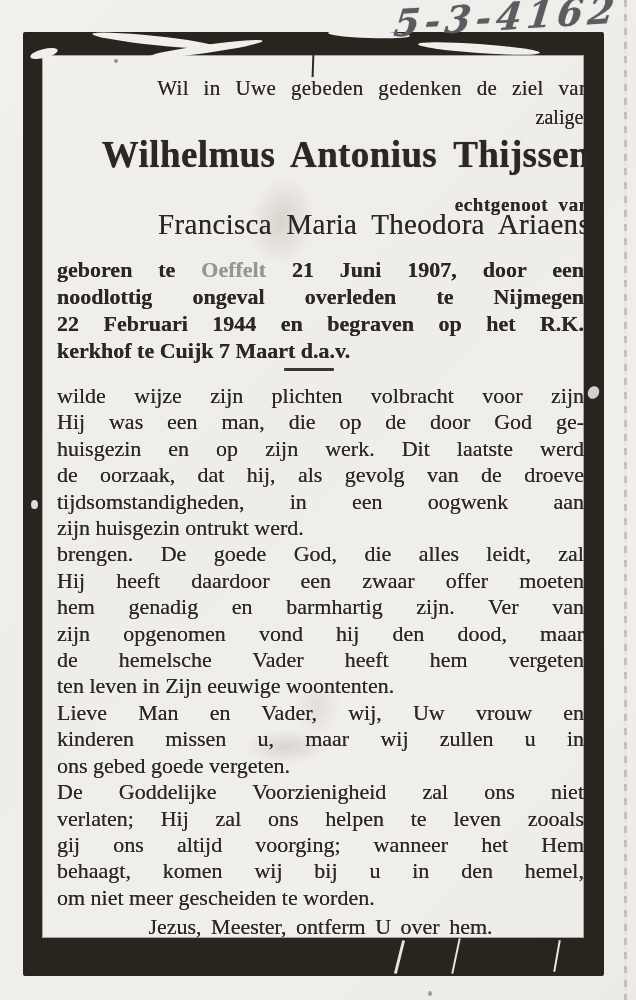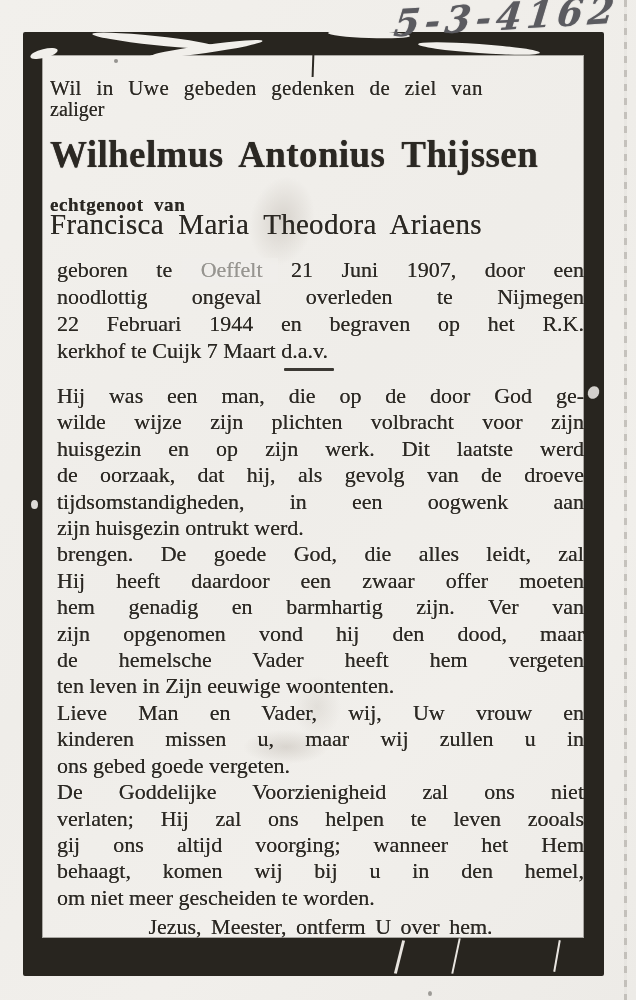--- a/index.html
+++ b/index.html
@@ -29,28 +29,28 @@
   
   .annotation{
     position:absolute;left:394px;top:-6px;width:240px;z-index:5;
     font-family:"DejaVu Serif", serif;font-style:italic;
     font-size:37px;font-weight:bold;color:#5b5b60;
     letter-spacing:5px;transform:rotate(-3.5deg) skewX(-10deg);
     text-shadow:0 0 1px rgba(91,91,96,.55);
     white-space:nowrap;
   }
   
-  .tb{position:absolute;left:50px;right:46px;text-align:left;text-shadow:0 0 .5px rgba(43,40,35,.8);}
+  .tb{position:absolute;left:50px;right:46px;text-align:right;text-shadow:0 0 .5px rgba(43,40,35,.8);}
   .intro1{top:76px;font-size:21px;word-spacing:9px;letter-spacing:.4px;}
-  .intro2{top:98px;font-size:20px;word-spacing:6px;}
+  .intro2{top:106px;font-size:20px;word-spacing:6px;}
   .name{top:133px;font-size:37px;font-weight:bold;letter-spacing:.4px;word-spacing:7px;text-shadow:0 0 .8px rgba(43,40,35,.9);}
   .relation{top:194px;font-size:19px;font-weight:bold;word-spacing:5px;letter-spacing:.6px;}
   .spouse{top:208px;font-size:29px;word-spacing:7px;letter-spacing:.3px;}
   .flow{position:absolute;left:57px;width:527px;text-shadow:0 0 .5px rgba(43,40,35,.8);}
-  .vitals{top:256px;font-size:22px;line-height:27px;}
+  .vitals{top:256px;font-size:22px;line-height:27px;font-weight:bold;}
   .body{top:383px;font-size:22px;line-height:26.4px;}
   .tline{text-align:justify;text-align-last:justify;}
   [data-bind-lines] .tline:last-child{text-align-last:left;}
   .divider{position:absolute;left:284px;top:368px;width:50px;height:3px;background:#3b3833;border-radius:1px;}
   .closing{margin-top:3px;text-align:center;font-size:22px;word-spacing:4px;}
 </style>
 </head>
 <body>
 
 <div class="scan">
@@ -92,22 +92,22 @@
       <div class="tline">22 Februari 1944 en begraven op het R.K.</div>
       <div class="tline">kerkhof te Cuijk 7 Maart d.a.v.</div>
     </div>
 
   <div class="stain" style="left:182px;top:258px;width:96px;height:25px;background:rgba(241,239,235,.55);"></div>
 
   <div class="divider"></div>
 
   <div class="flow body">
     <div class="para" data-bind-lines="card.paragraphs.0.lines">
+        <div class="tline">wilde wijze zijn plichten volbracht voor zijn</div>
         <div class="tline">Hij was een man, die op de door God ge-</div>
-        <div class="tline">wilde wijze zijn plichten volbracht voor zijn</div>
         <div class="tline">huisgezin en op zijn werk. Dit laatste werd</div>
         <div class="tline">de oorzaak, dat hij, als gevolg van de droeve</div>
         <div class="tline">tijdsomstandigheden, in een oogwenk aan</div>
         <div class="tline">zijn huisgezin ontrukt werd.</div>
       </div>
     <div class="para" data-bind-lines="card.paragraphs.1.lines">
         <div class="tline">brengen. De goede God, die alles leidt, zal</div>
         <div class="tline">Hij heeft daardoor een zwaar offer moeten</div>
         <div class="tline">hem genadig en barmhartig zijn. Ver van</div>
         <div class="tline">zijn opgenomen vond hij den dood, maar</div>

